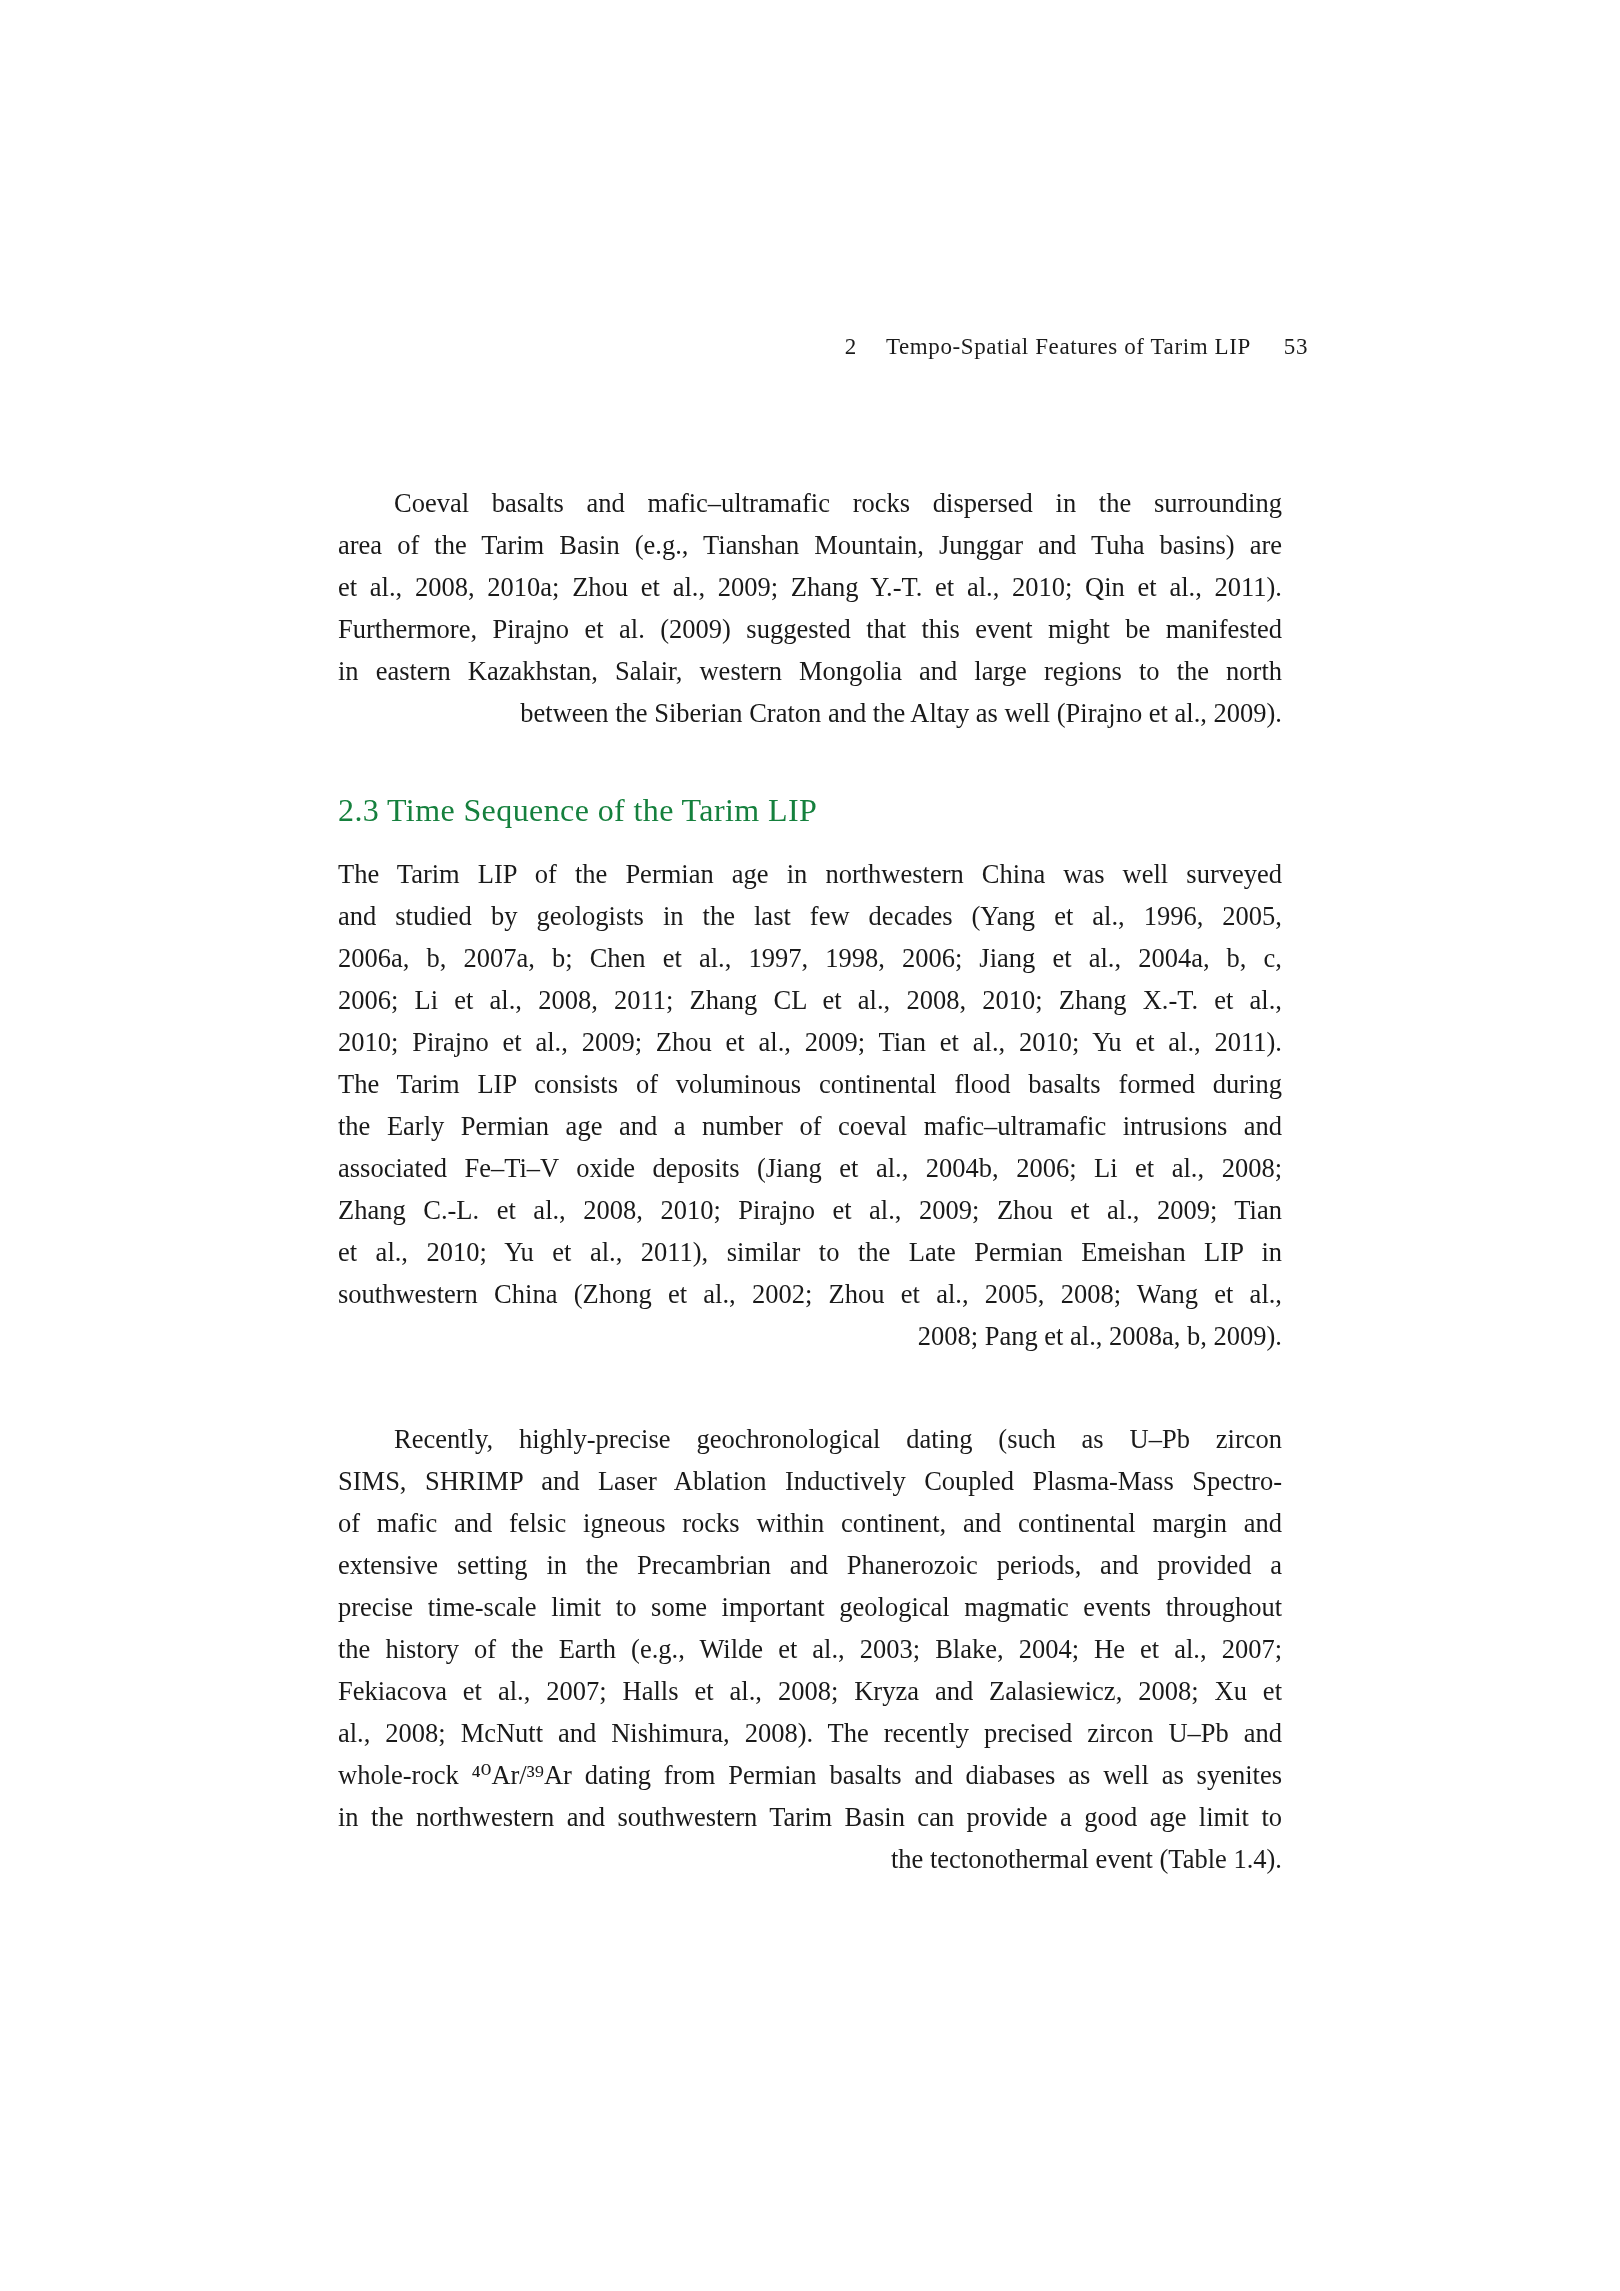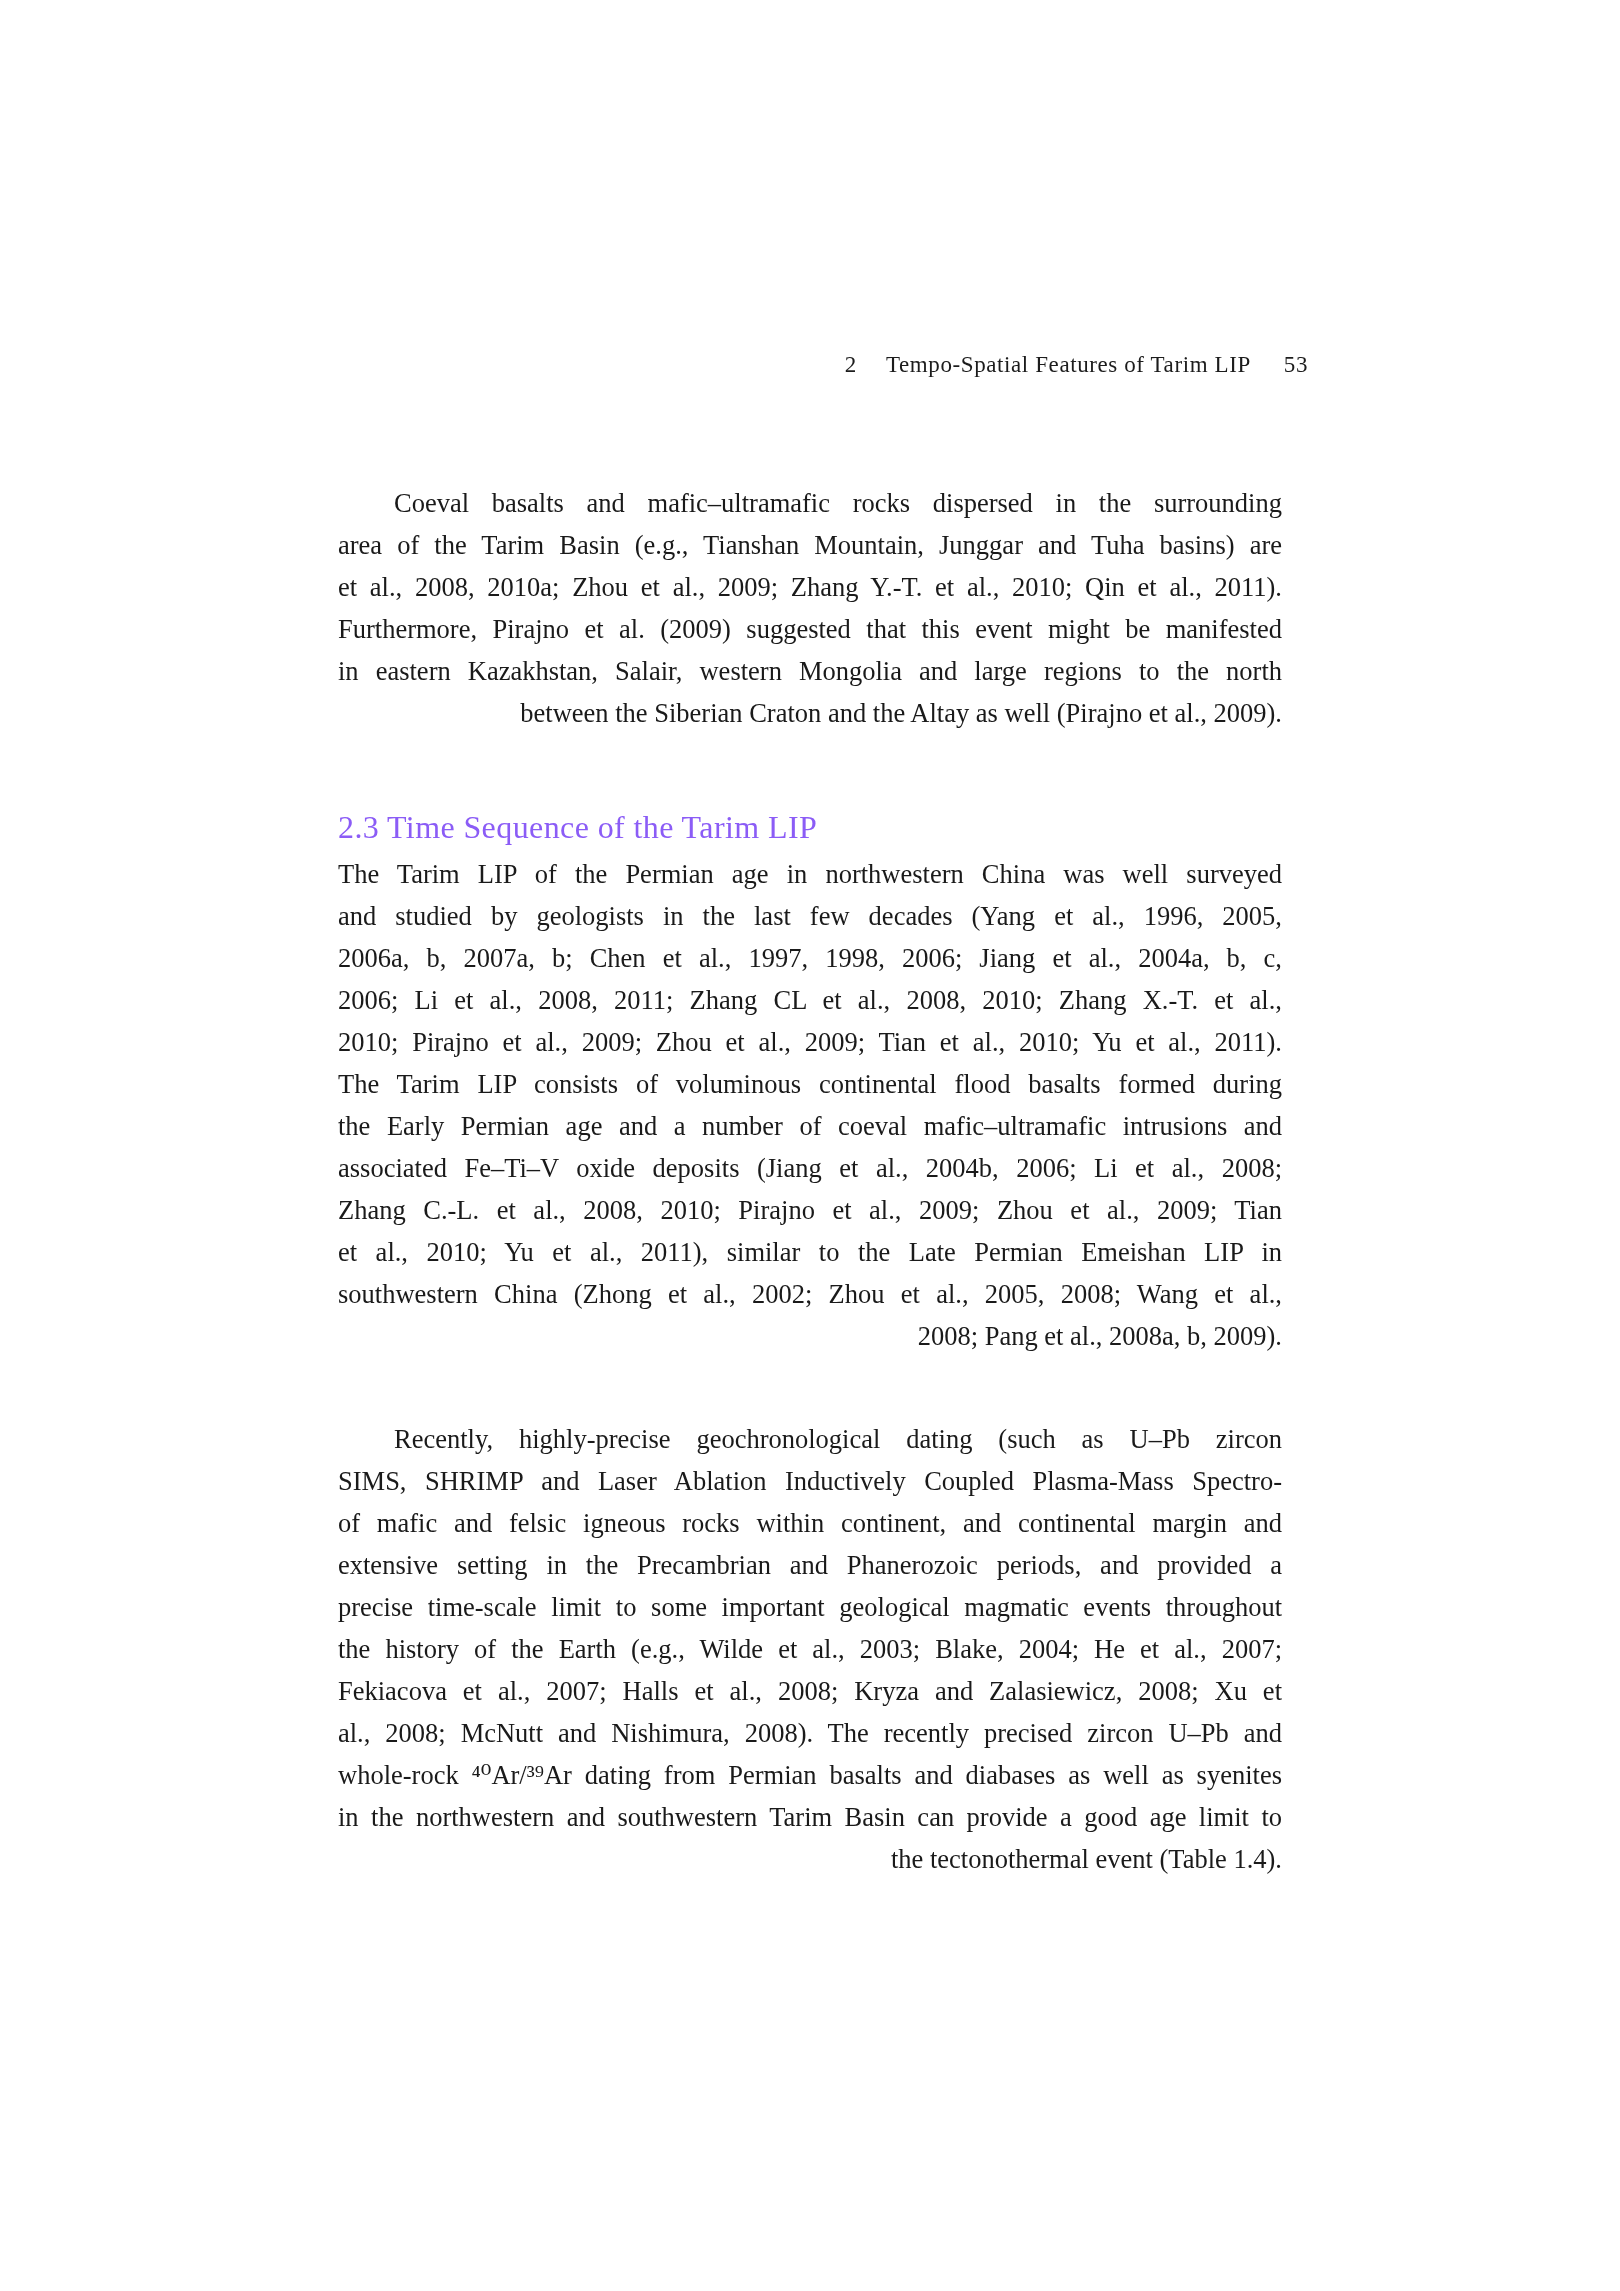--- a/index.html
+++ b/index.html
@@ -23,21 +23,21 @@
     width: 970px;
     display: flex;
     justify-content: flex-end;
     align-items: baseline;
     font-size: 23px;
     letter-spacing: 0.6px;
     color: #1c1c1c;
     white-space: nowrap;
   }
   .running-header .chapter-no { margin-right: 29px; }
-  .running-header .page-no    { margin-left: 33px; margin-top: 18px; }
+  .running-header .page-no    { margin-left: 33px; }
   .body-text {
     position: absolute;
     left: 338px;
     width: 944px;
     font-size: 26.5px;
     line-height: 42px;
     color: #1a1a1a;
   }
   .para-1 { top: 446px; margin-top: 36px; }
   .para-2 { top: 853px; }
@@ -52,27 +52,27 @@
     text-align-last: justify;
   }
   .lastline {
     text-align: right;
   }
   .indent {
     padding-left: 56px;
   }
   .section-heading {
     position: absolute;
-    top: 809px;
+    top: 792px;
     left: 338px;
     margin: 0;
     font-size: 32px;
     font-weight: normal;
     letter-spacing: 0.4px;
-    color: #8b5cf6;
+    color: #15803d;
     white-space: nowrap;
     text-align: center;
   }
 </style>
 </head>
 <body>
 
 <div class="page">
 
   <div class="running-header">

